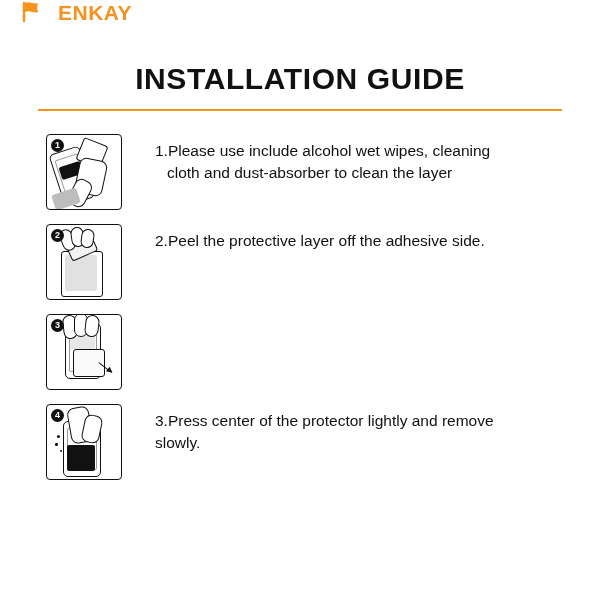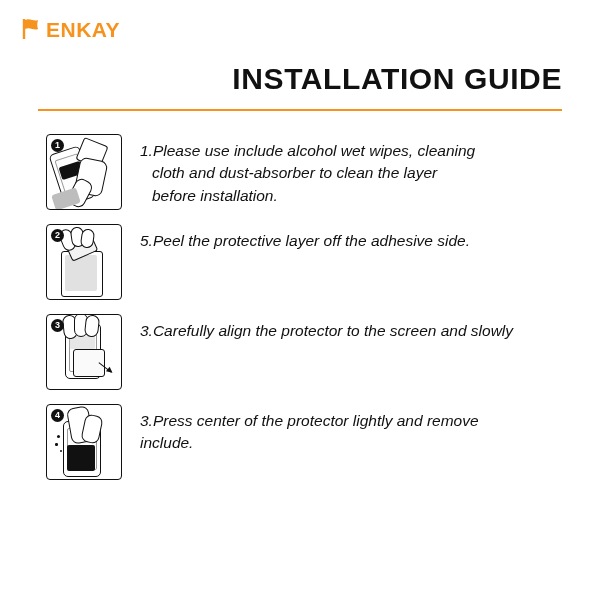--- a/index.html
+++ b/index.html
@@ -17,25 +17,25 @@
   .page {
     position: relative;
     width: 600px;
     height: 600px;
     box-sizing: border-box;
     padding: 0;
   }
   
   .brand {
     position: absolute;
-    top: 18px;
+    top: 1px;
     left: 22px;
     display: flex;
     align-items: center;
-    gap: 7px;
+    gap: 19px;
   }
   .brand-mark {
     width: 17px;
     height: 22px;
     position: relative;
     flex: none;
   }
   .brand-text {
     font-size: 21px;
     font-weight: bold;
@@ -51,21 +51,20 @@
     right: 38px;
     text-align: center;
   }
   .guide-title {
     font-size: 30px;
     font-weight: bold;
     letter-spacing: 0.6px;
     color: #111111;
     margin: 0;
     line-height: 1.15;
-    text-align: right;
   }
   .title-rule {
     margin-top: 12px;
     height: 2px;
     background: #f6931e;
     width: 100%;
   }
   
   .steps {
     position: absolute;
@@ -97,27 +96,26 @@
     border-radius: 50%;
     background: #111;
     color: #fff;
     font-size: 9px;
     line-height: 13px;
     text-align: center;
     font-weight: bold;
     z-index: 5;
   }
   .step-text {
-    margin-left: 18px;
+    margin-left: 33px;
     font-size: 15.5px;
     line-height: 1.45;
     color: #111;
     padding-top: 6px;
     max-width: 420px;
-    font-style: italic;
   }
   .step-text .ln2 {
     display: block;
     padding-left: 12px;
   }
   .step-text .ln2.noindent {
     padding-left: 0;
   }
   
   .phone {
@@ -204,39 +202,38 @@
 
         <div class="sheet" style="left:32px; top:6px; width:24px; height:22px; transform:rotate(22deg);"></div>
 
         <div class="hand" style="left:30px; top:24px; width:26px; height:34px; transform:rotate(12deg);"></div>
         <div class="hand" style="left:24px; top:44px; width:16px; height:26px; transform:rotate(28deg);"></div>
         <div class="grey" style="position:absolute; left:6px; top:56px; width:26px; height:16px; border-radius:3px; transform:rotate(-18deg);"></div>
       </div>
       <div class="step-text">
         <span>1.Please use include alcohol wet wipes, cleaning</span>
         <span class="ln2">cloth and dust-absorber to clean the layer</span>
-        <span class="ln2">before installation.</span>
       </div>
     </div>
 
     <div class="step">
       <div class="thumb">
         <span class="badge">2</span>
 
         <div class="sheet" style="left:14px; top:26px; width:40px; height:44px;"></div>
         <div class="grey" style="position:absolute; left:18px; top:30px; width:32px; height:36px; border-radius:2px; opacity:.45;"></div>
 
         <div class="sheet" style="left:20px; top:10px; width:26px; height:20px; transform:rotate(-24deg); background:#f2f2f2;"></div>
 
         <div class="hand" style="left:14px; top:4px; width:11px; height:20px; transform:rotate(-22deg);"></div>
         <div class="hand" style="left:24px; top:2px; width:11px; height:18px; transform:rotate(-8deg);"></div>
         <div class="hand" style="left:34px; top:4px; width:11px; height:17px; transform:rotate(8deg);"></div>
       </div>
       <div class="step-text">
-        <span>5.Peel the protective layer off the adhesive side.</span>
+        <span>2.Peel the protective layer off the adhesive side.</span>
       </div>
     </div>
 
     <div class="step">
       <div class="thumb">
         <span class="badge">3</span>
 
         <div class="phone" style="left:18px; top:8px; width:34px; height:54px;">
           <div class="scr"></div>
         </div>
@@ -244,21 +241,20 @@
         <div class="sheet" style="left:26px; top:34px; width:30px; height:26px; background:#fafafa;"></div>
         <div class="grey" style="position:absolute; left:22px; top:14px; width:26px; height:20px; opacity:.35; border-radius:2px;"></div>
 
         <div class="hand" style="left:16px; top:0px; width:12px; height:22px; transform:rotate(-6deg);"></div>
         <div class="hand" style="left:27px; top:-2px; width:12px; height:22px;"></div>
         <div class="hand" style="left:38px; top:0px; width:12px; height:20px; transform:rotate(6deg);"></div>
 
         <div class="arrow" style="left:50px; top:52px; width:16px; transform:rotate(38deg);"></div>
       </div>
       <div class="step-text">
-        <span>3.Carefully align the protector to  the screen and slowly</span>
       </div>
     </div>
 
     <div class="step">
       <div class="thumb">
         <span class="badge">4</span>
 
         <div class="phone" style="left:16px; top:16px; width:36px; height:54px;">
           <div class="scr"></div>
         </div>
@@ -266,18 +262,18 @@
 
         <div class="hand" style="left:22px; top:2px; width:20px; height:34px; transform:rotate(-10deg);"></div>
         <div class="hand" style="left:36px; top:10px; width:16px; height:26px; transform:rotate(12deg);"></div>
 
         <div class="dot" style="left:10px; top:30px; width:3px; height:3px;"></div>
         <div class="dot" style="left:8px; top:38px; width:2.5px; height:2.5px;"></div>
         <div class="dot" style="left:13px; top:45px; width:2px; height:2px;"></div>
       </div>
       <div class="step-text">
         <span>3.Press center of the protector lightly and remove</span>
-        <span class="ln2 noindent">include.</span>
+        <span class="ln2 noindent">slowly.</span>
       </div>
     </div>
 
   </div>
 </div>
 
 </body></html>

